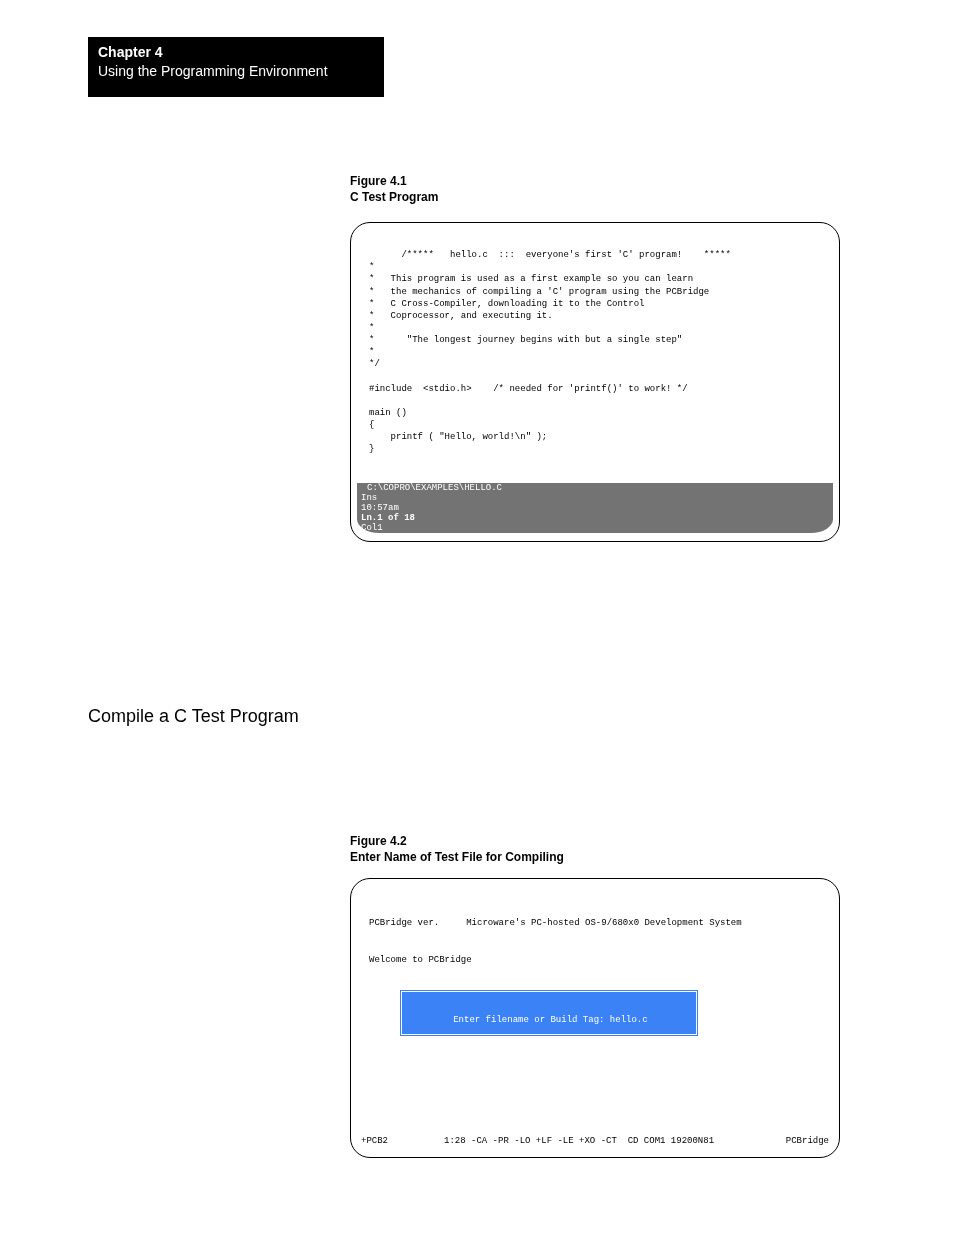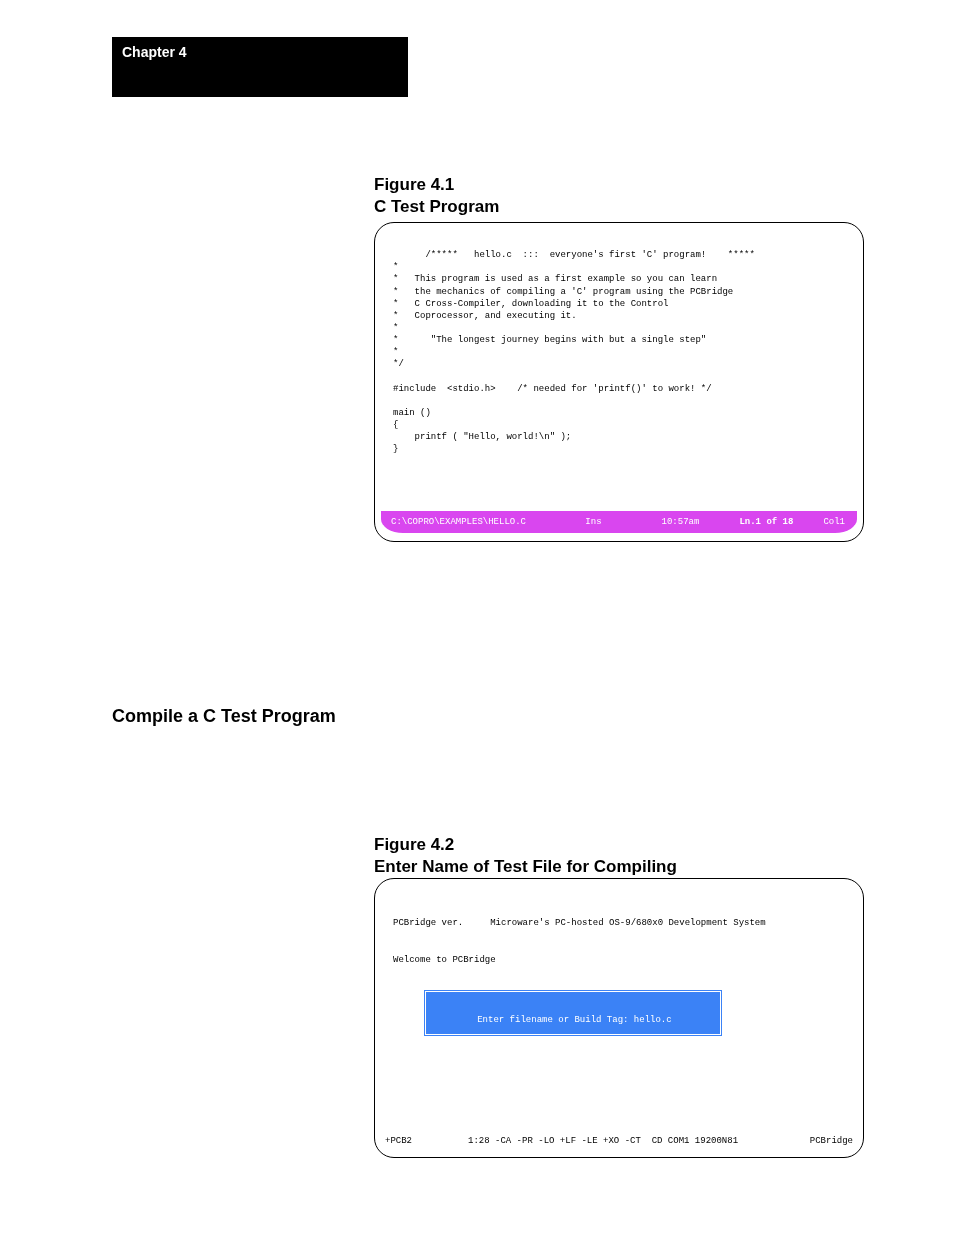--- a/index.html
+++ b/index.html
@@ -7,41 +7,40 @@
     padding: 0;
     background: #fff;
     font-family: Arial, Helvetica, sans-serif;
     color: #000;
     width: 954px;
   }
   .page {
     position: relative;
     width: 820px;
     height: 1235px;
-    margin-left: 24px;
   }
   .chapter-box {
     position: absolute;
     left: 88px;
     top: 37px;
     width: 296px;
     height: 60px;
     background: #000;
     color: #fff;
     padding: 6px 10px 0 10px;
     box-sizing: border-box;
     font-size: 14px;
     line-height: 1.35;
   }
   .chapter-box .ch-line1 { font-weight: bold; }
   .chapter-box .ch-line2 { font-weight: normal; }
   .fig-label {
     position: absolute;
     left: 350px;
-    font-size: 17px;
+    font-size: 12px;
     font-weight: bold;
     line-height: 1.3;
   }
   .fig1-label { top: 174px; }
   .fig2-label { top: 834px; }
 
   .terminal-wrap {
     position: absolute;
     left: 350px;
     width: 490px;
@@ -62,27 +61,28 @@
     font-family: "Courier New", Courier, monospace;
     font-size: 9px;
     line-height: 1.35;
     white-space: pre;
   }
 
   .term1 .status-bar {
     position: absolute;
     left: 0; right: 0; bottom: 8px;
     margin: 0 6px;
-    background: #d946ef;
+    background: #737373;
     color: #fff;
-    padding: 6px 4px;
+    padding: 0 4px;
     font-family: "Courier New", Courier, monospace;
     font-size: 9px;
     display: flex;
     border-radius: 0 0 22px 22px / 0 0 14px 14px;
+    flex-direction: column;
   }
   .status-left { flex: 0 0 auto; padding-left: 6px;}
   .status-gap  { flex: 1 1 auto; }
   .status-mid1 { flex: 0 0 auto; margin-right: 60px;}
   .status-mid2 { flex: 0 0 auto; margin-right: 40px;}
   .status-mid3 { flex: 0 0 auto; margin-right: 30px; font-weight: bold;}
   .status-right{ flex: 0 0 auto; padding-right: 8px;}
 
   .dialog-box {
     position: absolute;
@@ -109,30 +109,31 @@
   .footer .f-left { flex: 0 0 auto; }
   .footer .f-gap  { flex: 0 0 40px; }
   .footer .f-mid  { flex: 1 1 auto; }
   .footer .f-right{ flex: 0 0 auto; }
 
   .section-heading {
     position: absolute;
     left: 88px;
     top: 706px;
     font-size: 18px;
-    font-weight: bold;
+    font-weight: normal;
   }
 </style>
 </head>
 <body>
 
 <div class="page">
 
   <div class="chapter-box">
     <div class="ch-line1">Chapter  4</div>
+    <div class="ch-line2">Using the Programming Environment</div>
   </div>
 
   <div class="fig-label fig1-label">
     <div>Figure 4.1</div>
     <div>C Test Program</div>
   </div>
 
   <div class="terminal-wrap term1">
     <div class="term-inner">
       <span>/*****   hello.c  :::  everyone's first 'C' program!    *****

